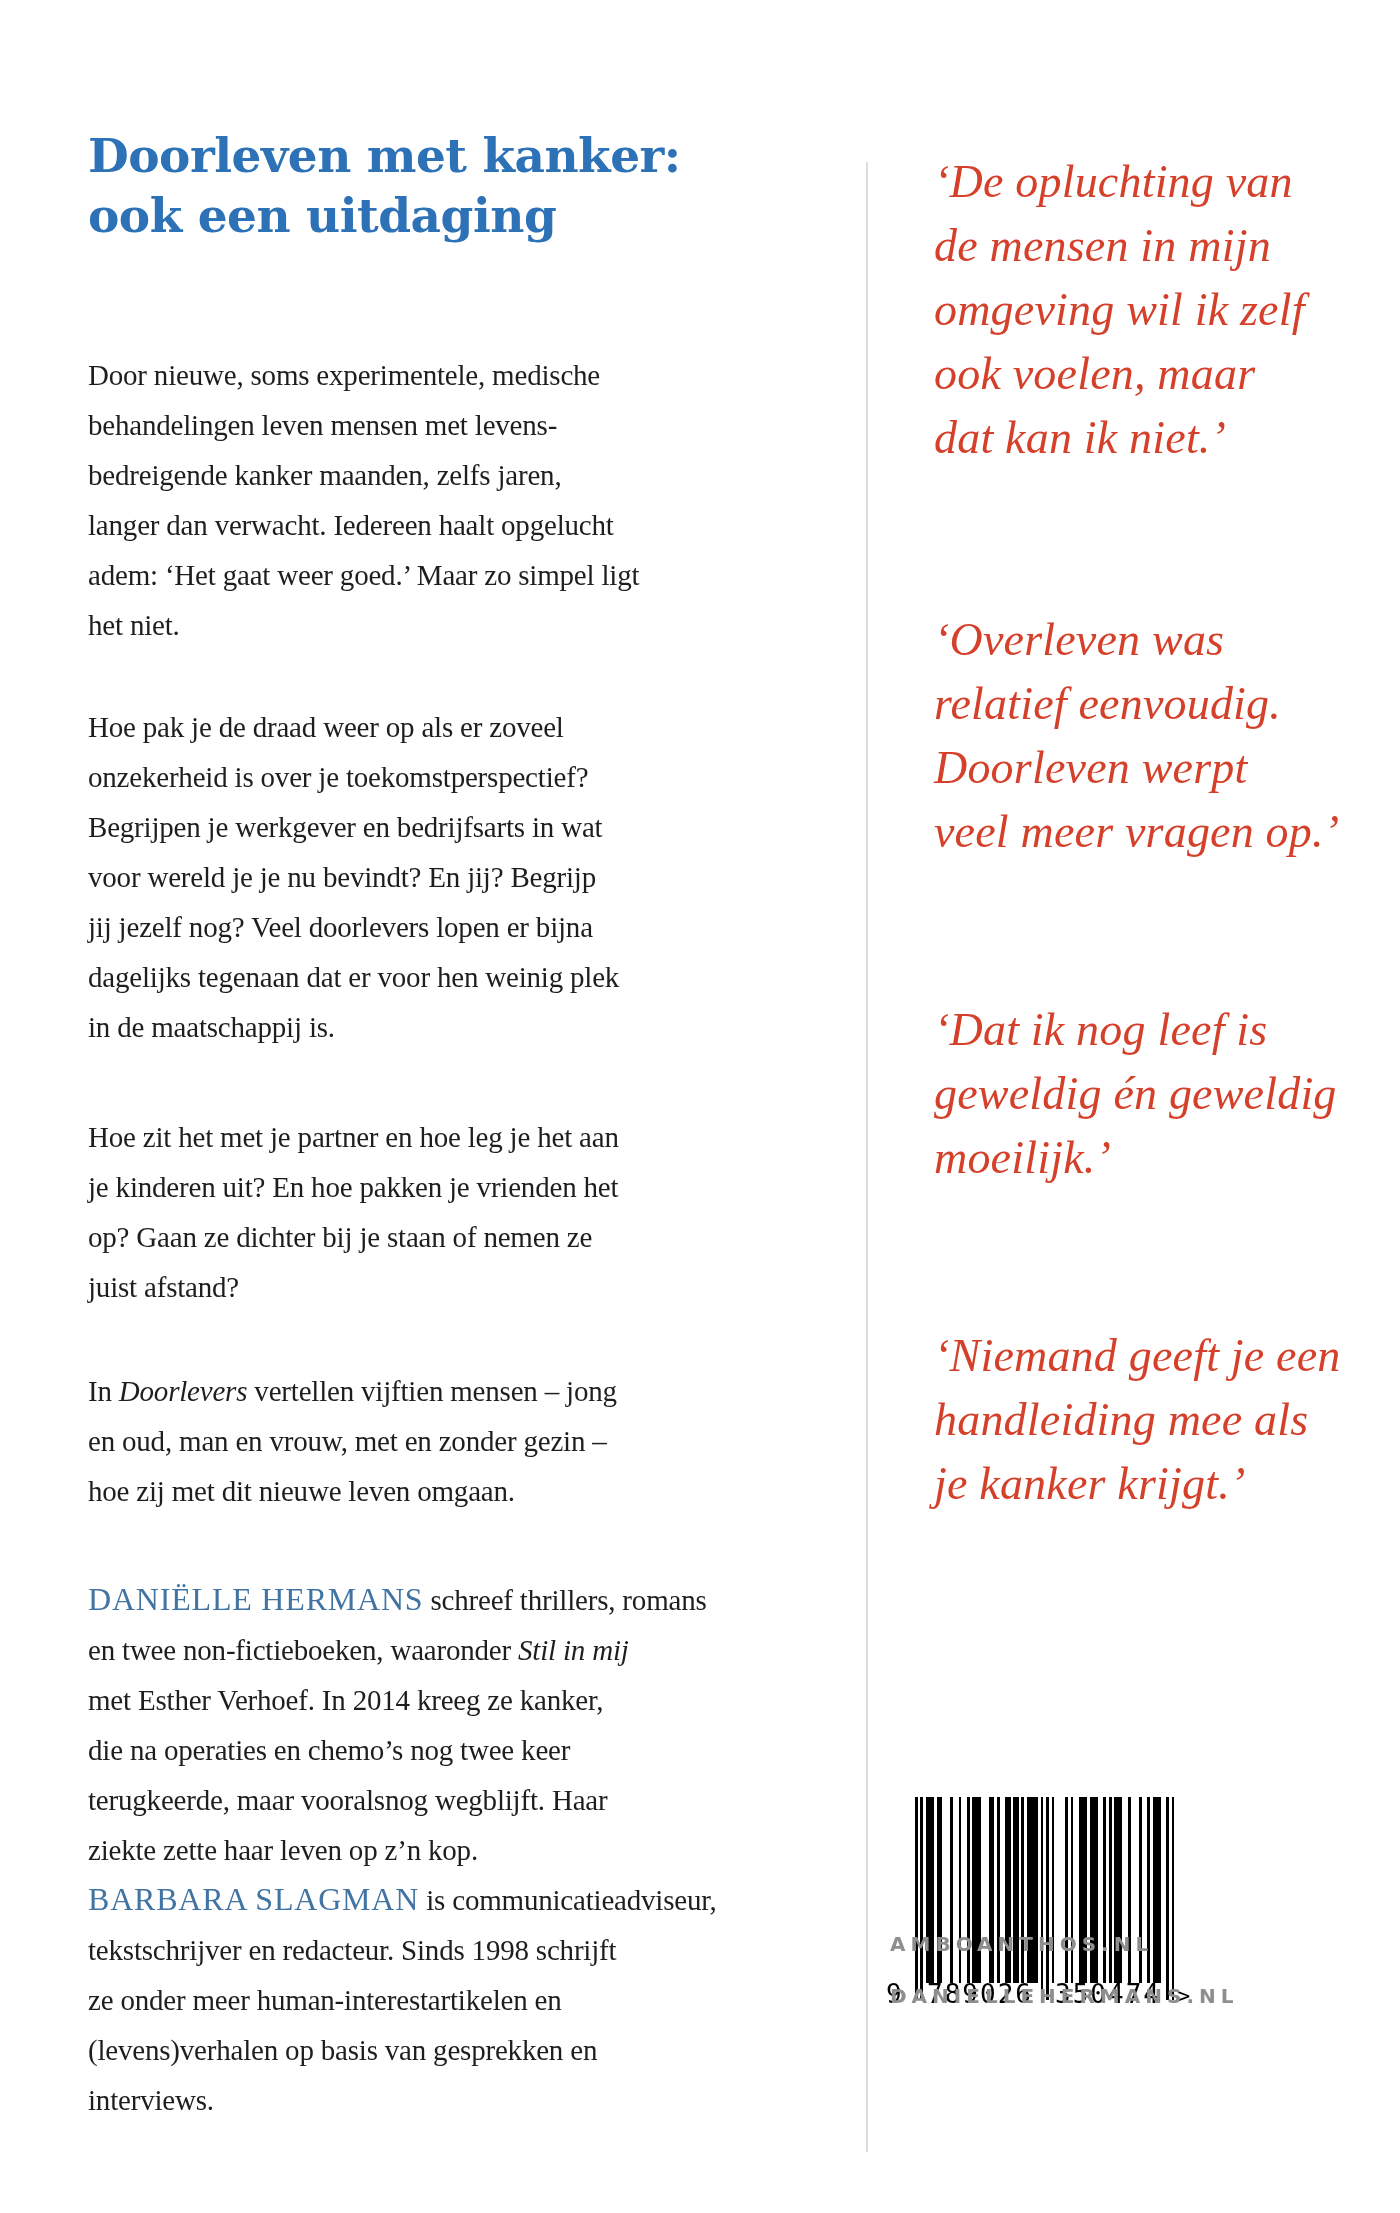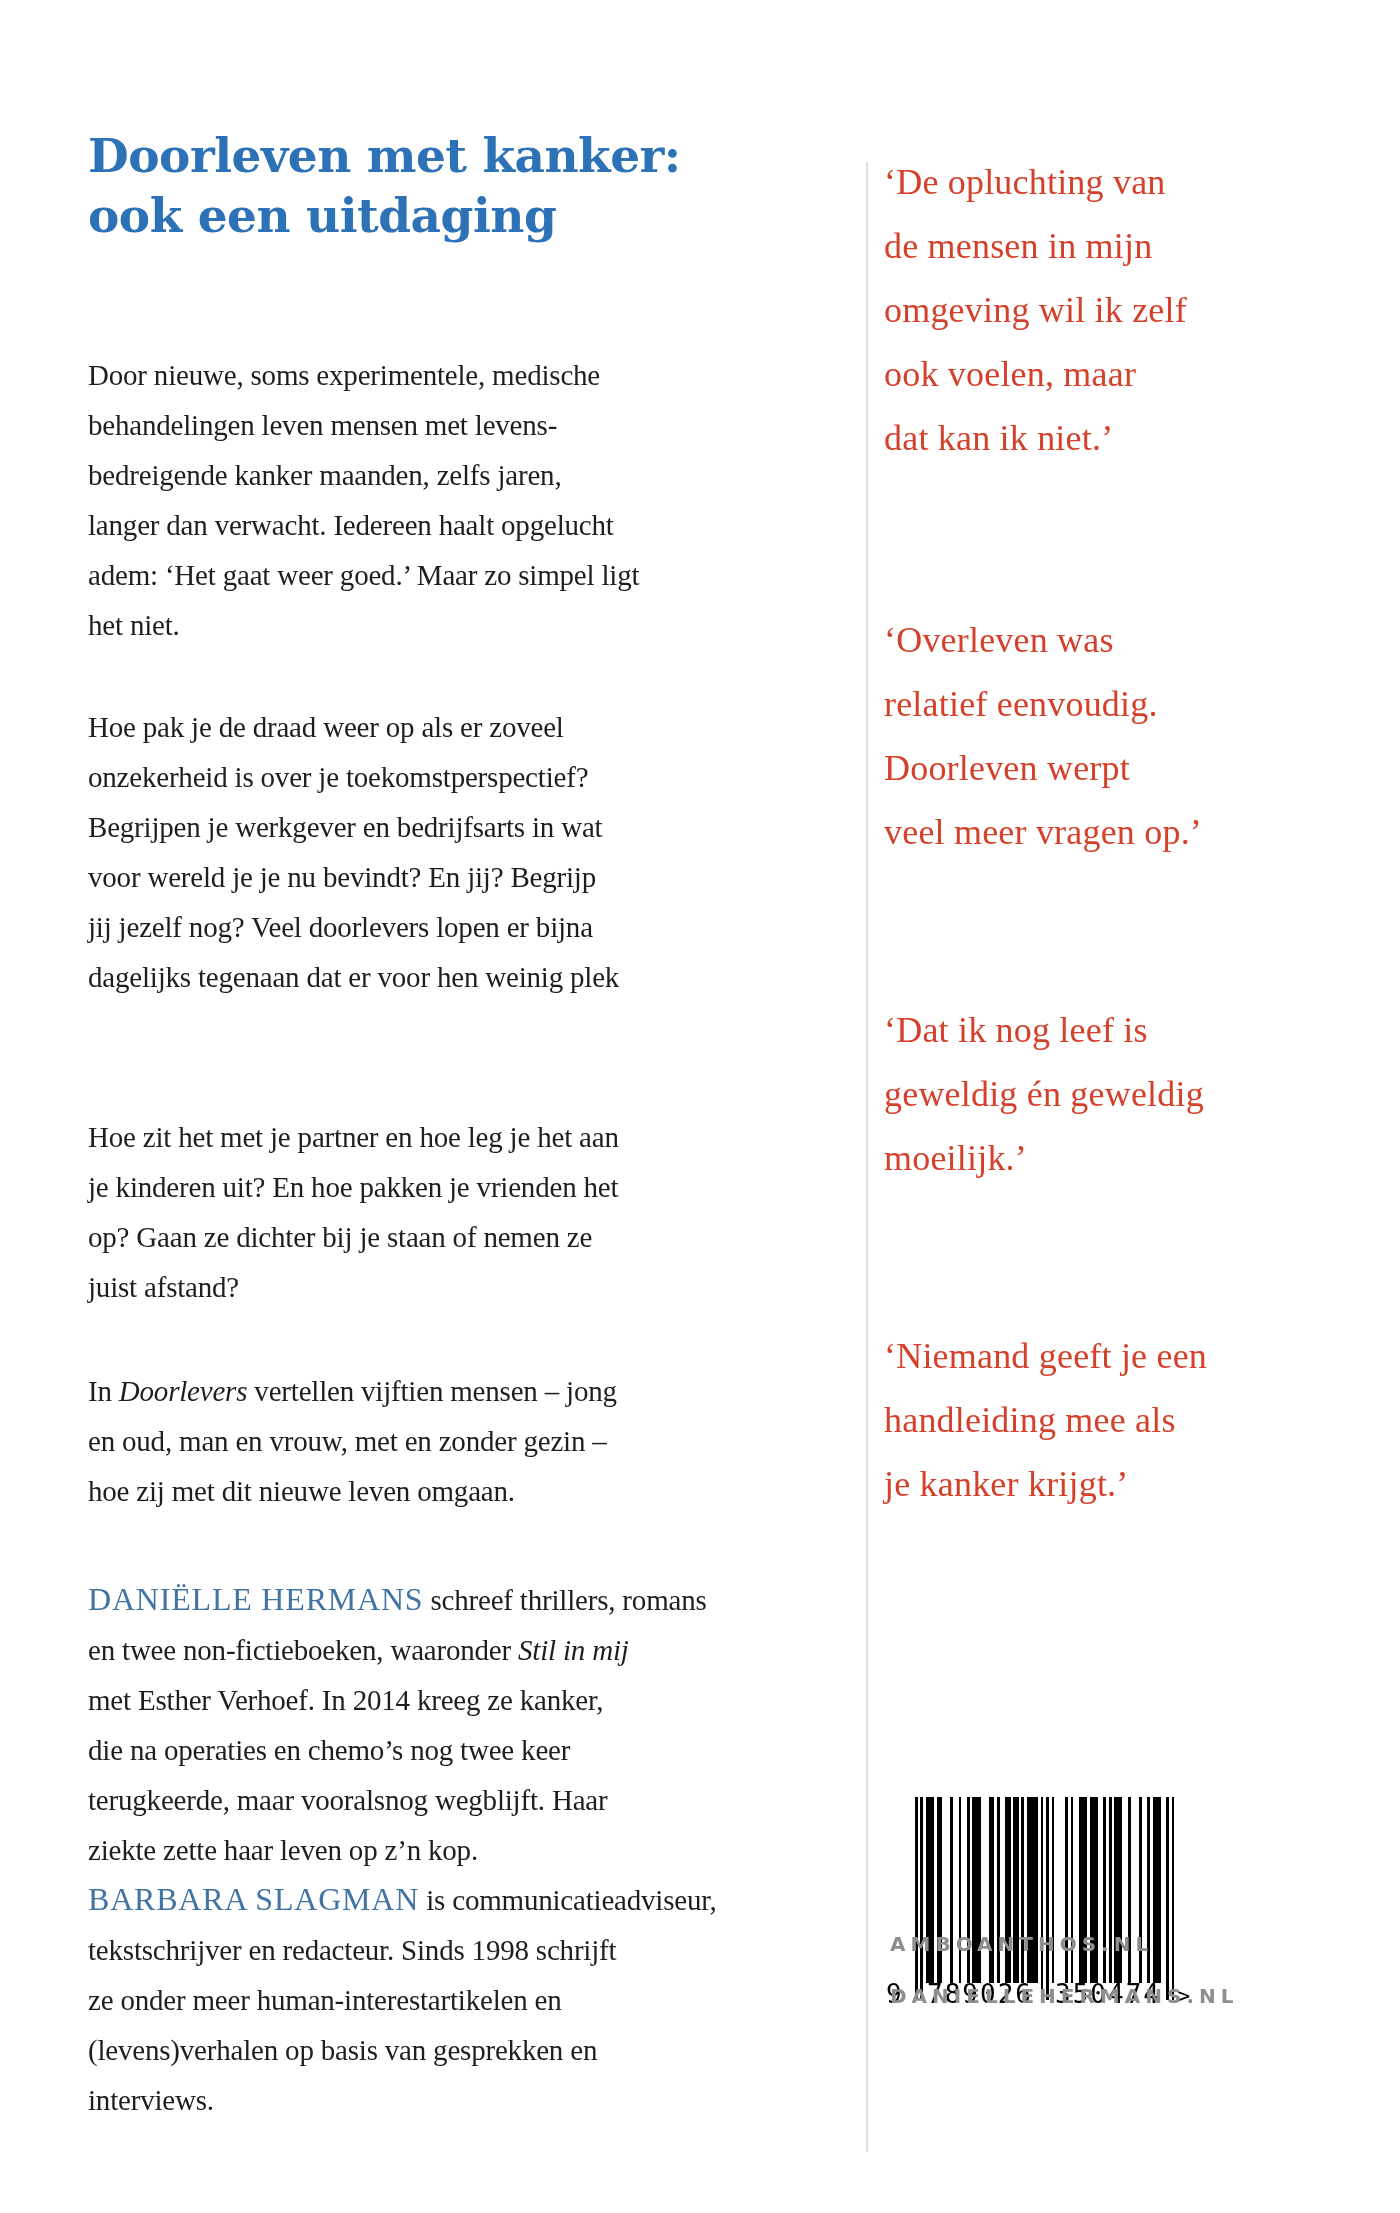--- a/index.html
+++ b/index.html
@@ -61,22 +61,23 @@
     left: 866px;
     top: 122px;
     width: 2px;
     height: 1990px;
     background: var(--divider-gray, #dcdcdc);
   }
 
   
   .quote {
     position: absolute;
-    left: 884px;
-    font-size: 36px;
+    left: 934px;
+    font-style: italic;
+    font-size: 46px;
     line-height: 64px;
     letter-spacing: 0.2px;
     color: var(--quote-red, #d5402a);
   }
   .q1 { top: 110px; }
   .q2 { top: 568px; }
   .q3 { top: 958px; }
   .q4 { top: 1284px; }
 
   
@@ -139,20 +140,21 @@
       <div class="line"><span>adem: ‘Het gaat weer goed.’ Maar zo simpel ligt</span></div>
       <div class="line"><span>het niet.</span></div>
     </div>
   <div class="para p2">
       <div class="line"><span>Hoe pak je de draad weer op als er zoveel</span></div>
       <div class="line"><span>onzekerheid is over je toekomstperspectief?</span></div>
       <div class="line"><span>Begrijpen je werkgever en bedrijfsarts in wat</span></div>
       <div class="line"><span>voor wereld je je nu bevindt? En jij? Begrijp</span></div>
       <div class="line"><span>jij jezelf nog? Veel doorlevers lopen er bijna</span></div>
       <div class="line"><span>dagelijks tegenaan dat er voor hen weinig plek</span></div>
+      <div class="line"><span>in de maatschappij is.</span></div>
     </div>
   <div class="para p3">
       <div class="line"><span>Hoe zit het met je partner en hoe leg je het aan</span></div>
       <div class="line"><span>je kinderen uit? En hoe pakken je vrienden het</span></div>
       <div class="line"><span>op? Gaan ze dichter bij je staan of nemen ze</span></div>
       <div class="line"><span>juist afstand?</span></div>
     </div>
   <div class="para p4">
       <div class="line"><span>In </span><span class="run-i">Doorlevers</span><span> vertellen vijftien mensen – jong</span></div>
       <div class="line"><span>en oud, man en vrouw, met en zonder gezin –</span></div>

